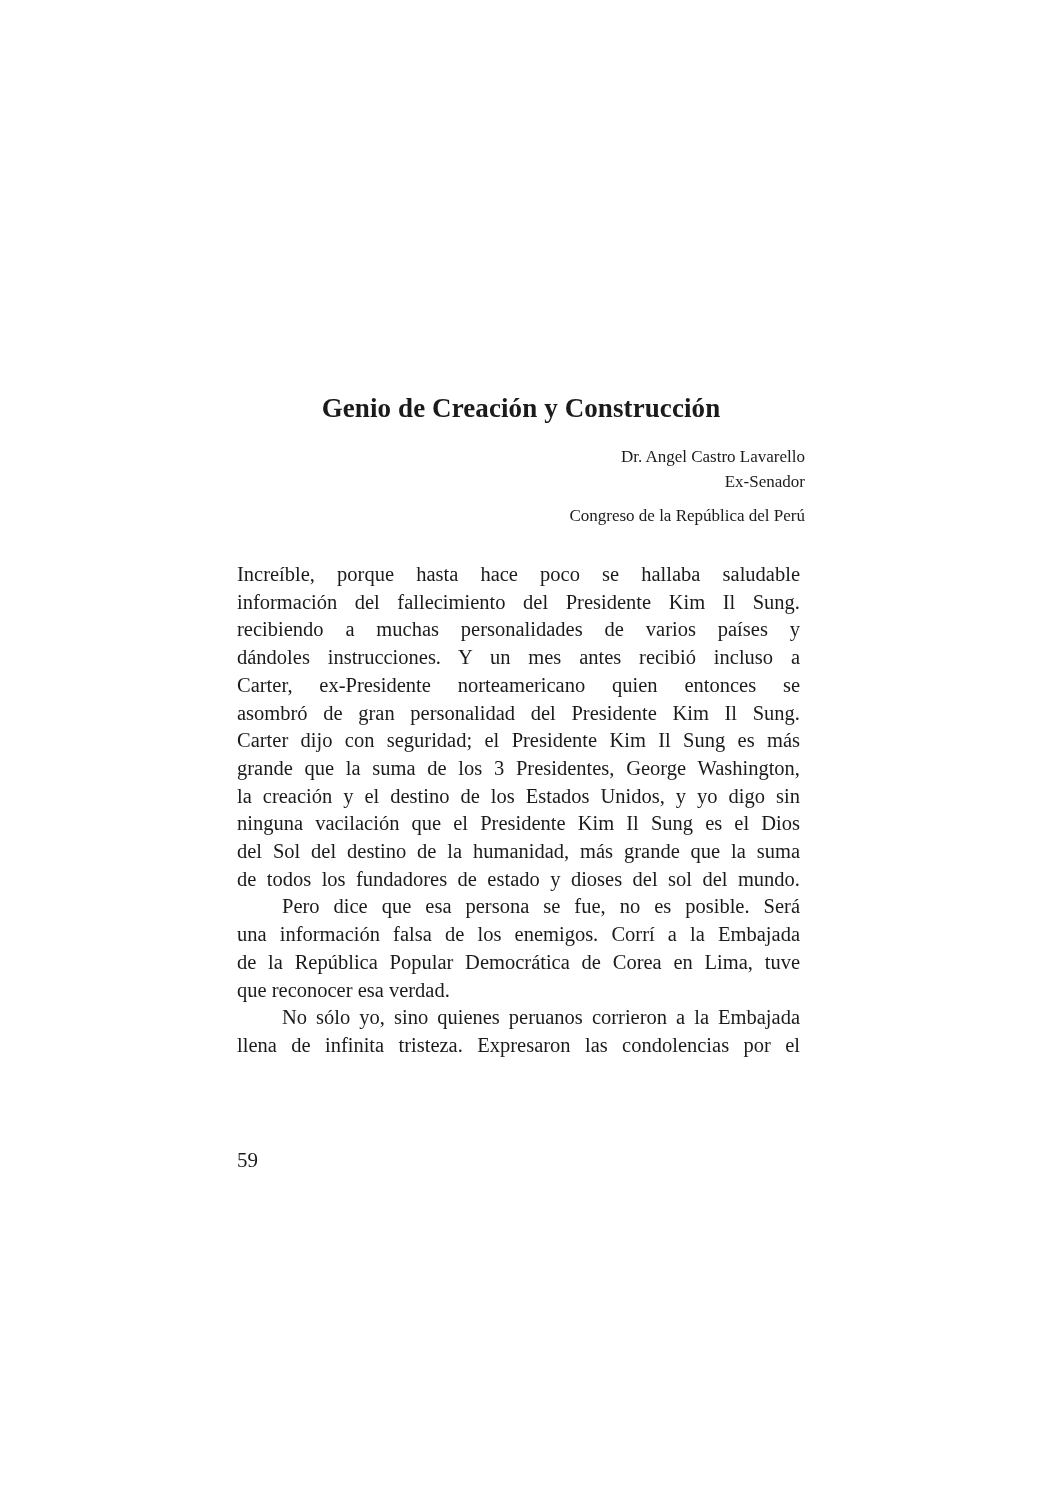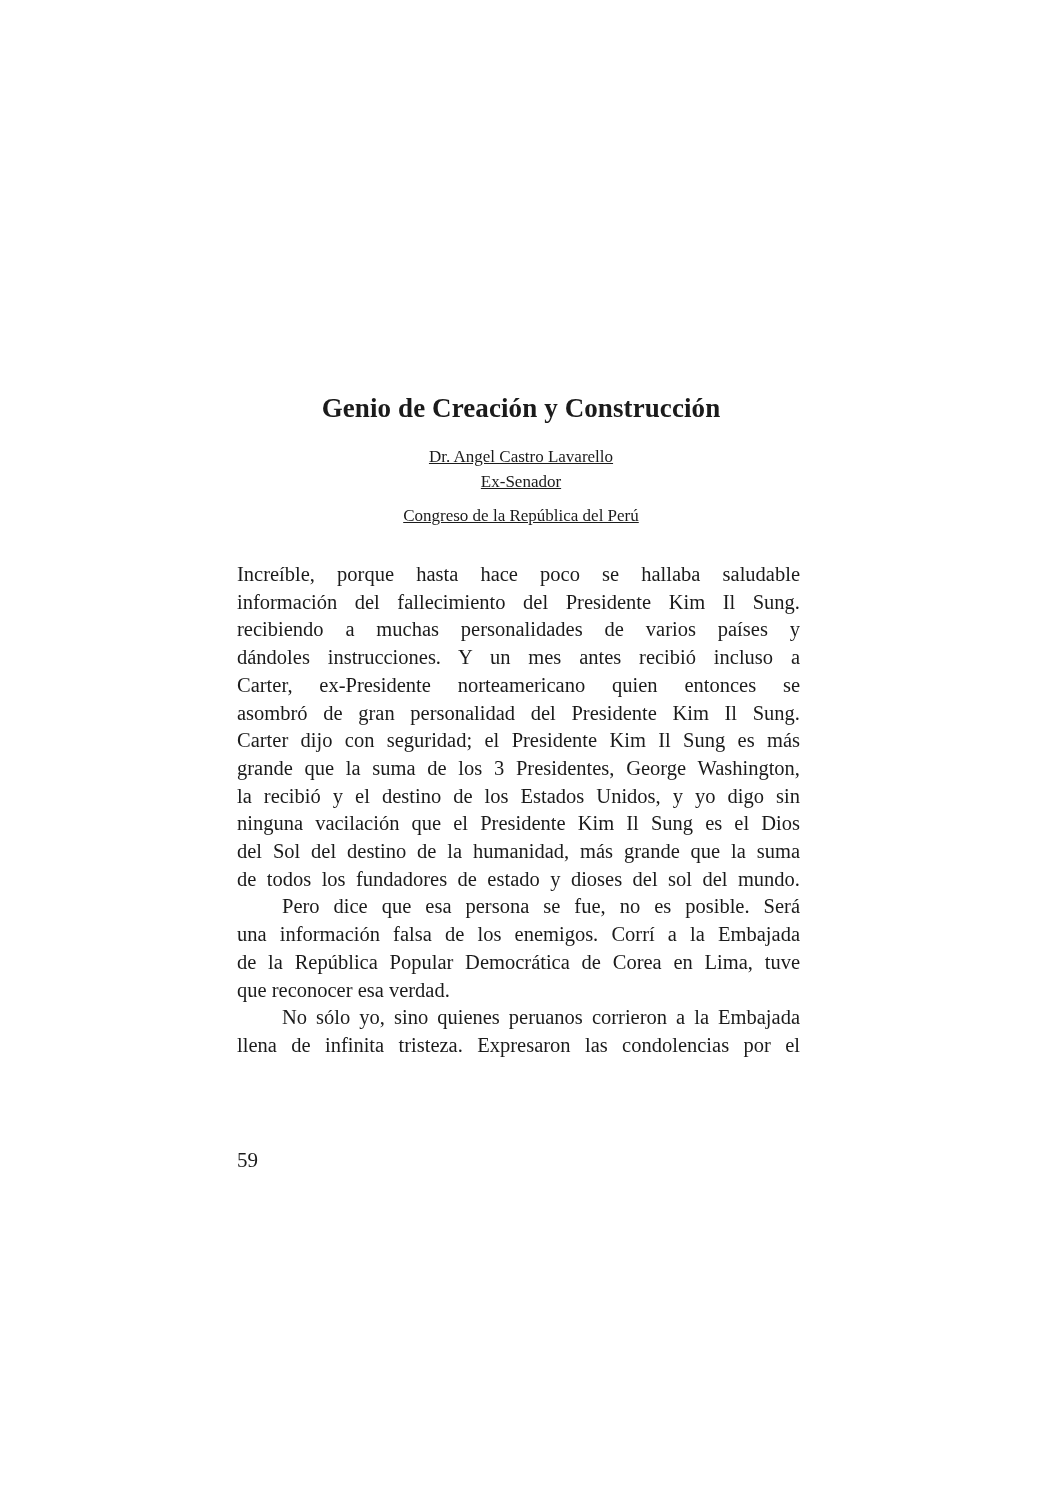--- a/index.html
+++ b/index.html
@@ -20,24 +20,23 @@
     text-align: center;
     font-size: 27px;
     font-weight: bold;
     letter-spacing: 0.1px;
     white-space: nowrap;
   }
   .byline {
     position: absolute;
     left: 237px;
     width: 568px;
-    text-align: center;
+    text-align: right;
     font-size: 17px;
     white-space: nowrap;
-    text-decoration: underline;
   }
   .byline-author { top: 447px; }
   .byline-role   { top: 472px; }
   .byline-org    { top: 506px; }
   .body-text {
     position: absolute;
     left: 237px;
     top: 561px;
     width: 563px;
     font-size: 20.5px;
@@ -92,21 +91,21 @@
 
   <div class="body-text">
       <div class="body-line">Increíble, porque hasta hace poco se hallaba saludable</div>
       <div class="body-line">información del fallecimiento del Presidente Kim Il Sung.</div>
       <div class="body-line">recibiendo a muchas personalidades de varios países y</div>
       <div class="body-line">dándoles instrucciones. Y un mes antes recibió incluso a</div>
       <div class="body-line">Carter, ex-Presidente norteamericano quien entonces se</div>
       <div class="body-line">asombró de gran personalidad del Presidente Kim Il Sung.</div>
       <div class="body-line">Carter dijo con seguridad; el Presidente Kim Il Sung es más</div>
       <div class="body-line">grande que la suma de los 3 Presidentes, George Washington,</div>
-      <div class="body-line">la recibió y el destino de los Estados Unidos, y yo digo sin</div>
+      <div class="body-line">la creación y el destino de los Estados Unidos, y yo digo sin</div>
       <div class="body-line">ninguna vacilación que el Presidente Kim Il Sung es el Dios</div>
       <div class="body-line">del Sol del destino de la humanidad, más grande que la suma</div>
       <div class="body-line">de todos los fundadores de estado y dioses del sol del mundo.</div>
       <div class="body-line indent">Pero dice que esa persona se fue, no es posible. Será</div>
       <div class="body-line">una información falsa de los enemigos. Corrí a la Embajada</div>
       <div class="body-line">de la República Popular Democrática de Corea en Lima, tuve</div>
       <div class="body-line no-just">que reconocer esa verdad.</div>
       <div class="body-line indent">No sólo yo, sino quienes peruanos corrieron a la Embajada</div>
       <div class="body-line">llena de infinita tristeza. Expresaron las condolencias por el</div>
     </div>

